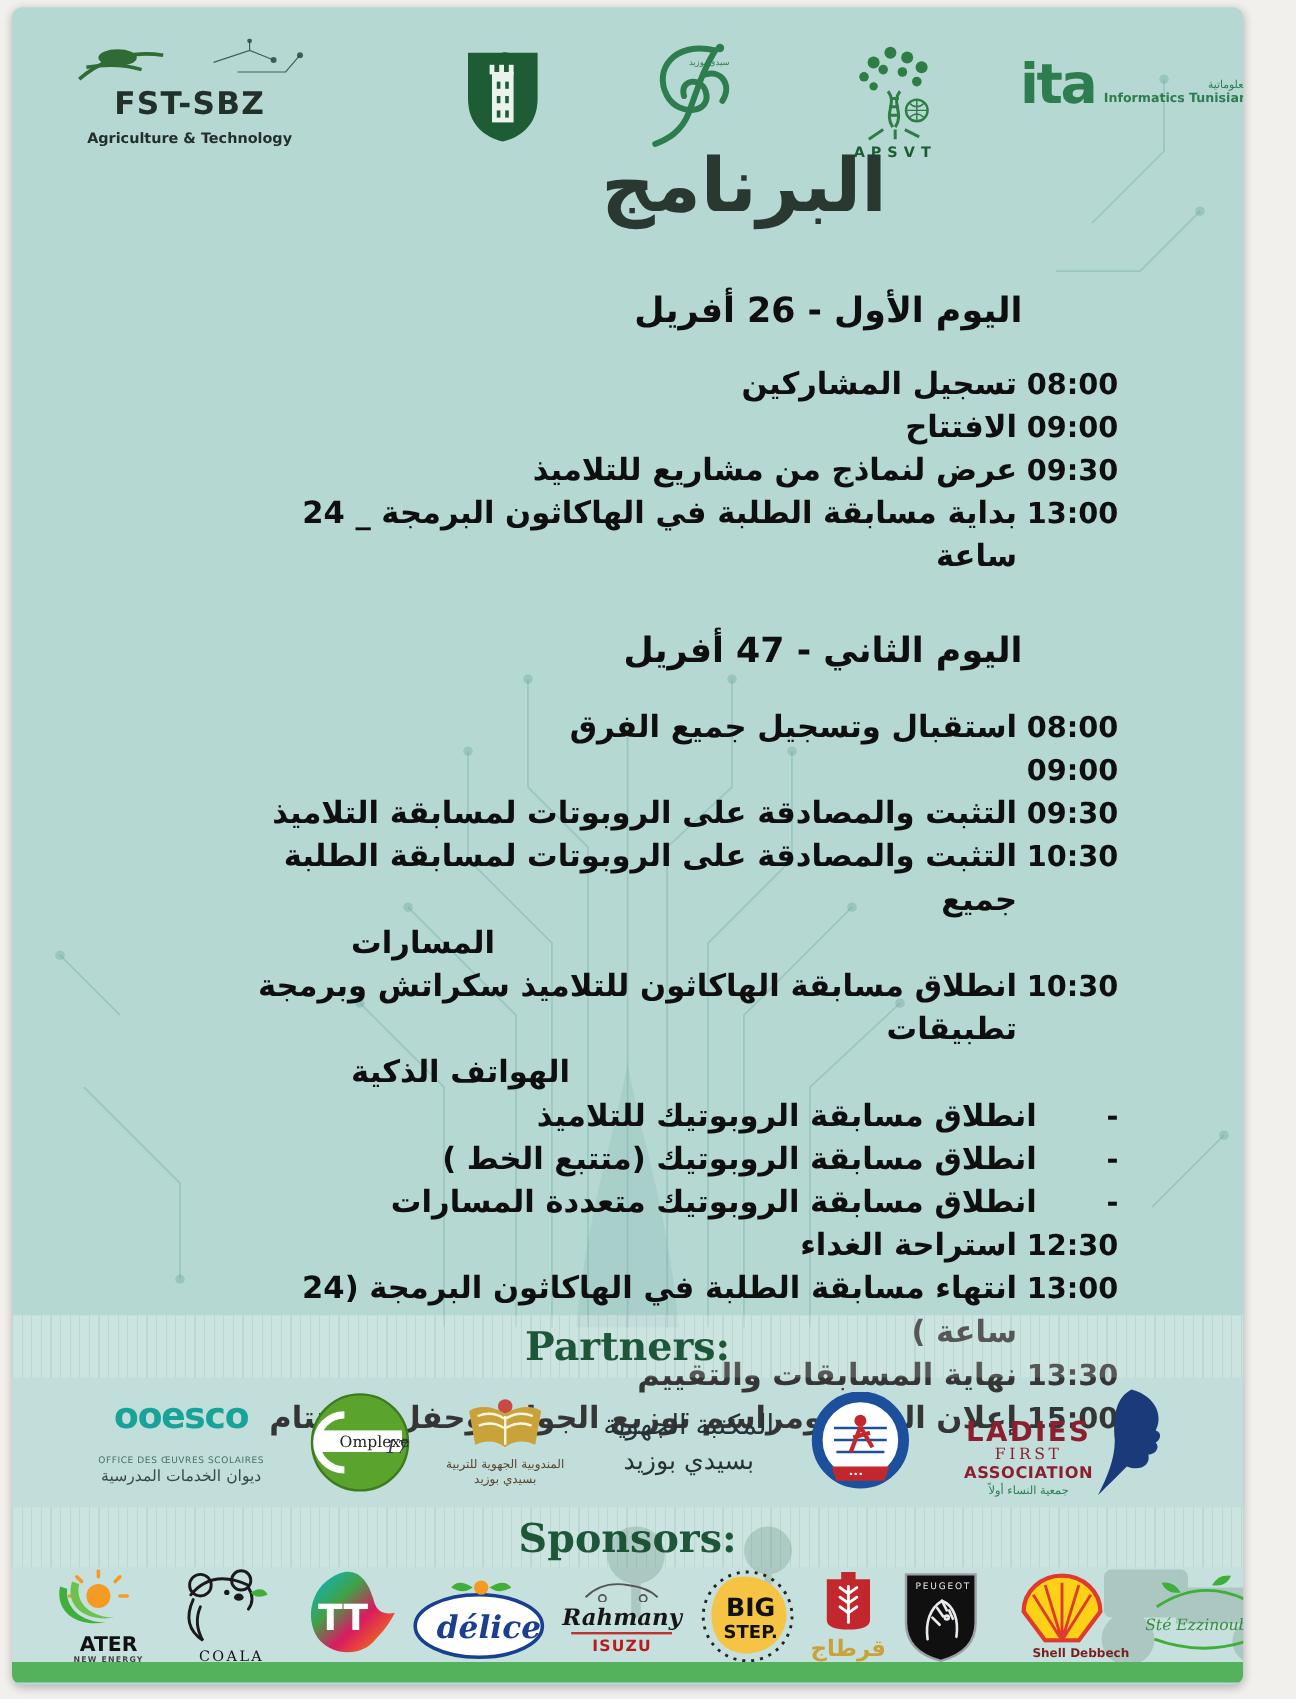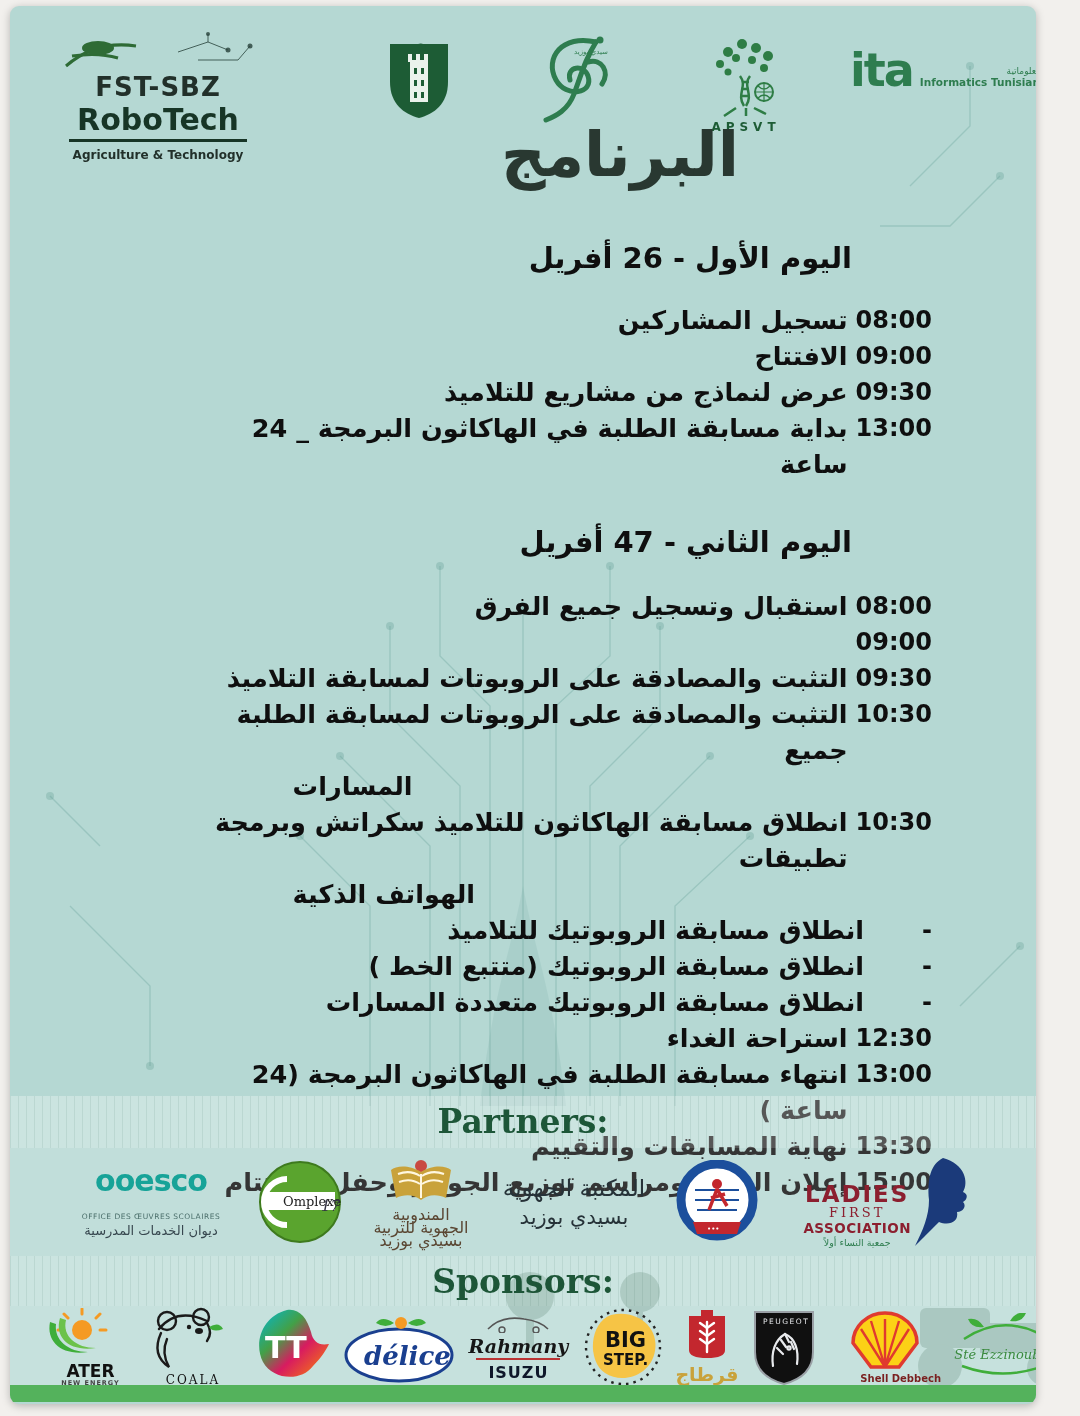--- a/index.html
+++ b/index.html
@@ -44,39 +44,39 @@
   .band-sponsors{top:1300px;height:82px;background-color:rgba(255,255,255,.24);display:flex;align-items:center;justify-content:space-evenly;padding:0 22px;}
   .band-title{font-family:"DejaVu Serif",serif;font-size:33px;font-weight:700;color:#1d5638;text-align:center;line-height:52px;}
   .grass{position:absolute;left:0;right:0;bottom:2px;height:17px;background:#54b25c;}
   
   .p-item{text-align:center;}
   .ooesco{width:160px;}
   .ooesco .word{font-size:30px;font-weight:900;color:#17a398;letter-spacing:-1px;line-height:28px;}
   .ooesco .fr{font-size:7.5px;letter-spacing:.5px;color:#4a6e6a;margin-top:17px;}
   .ooesco .ar{font-size:13px;color:#37474f;direction:rtl;margin-top:2px;}
   .delegation{width:104px;}
-  .delegation .ar{font-size:16px;color:#5a4632;direction:rtl;line-height:13px;}
+  .delegation .ar{font-size:10px;color:#5a4632;direction:rtl;line-height:13px;}
   .library{width:150px;direction:rtl;color:#263238;}
   .library .a1{font-size:23px;line-height:30px;}
   .library .a2{font-size:21px;line-height:28px;}
   .ladies{width:190px;display:flex;align-items:flex-end;justify-content:flex-end;gap:2px;}
   .ladies .col{text-align:center;color:#8c1f2f;}
   .ladies .w1{font-size:23px;font-weight:900;letter-spacing:2px;line-height:22px;}
   .ladies .w2{font-size:13px;font-family:"DejaVu Serif",serif;letter-spacing:3px;line-height:15px;}
   .ladies .w3{font-size:13.5px;font-weight:700;letter-spacing:.5px;line-height:16px;}
   .ladies .war{font-size:9.5px;color:#2e7d4f;direction:rtl;margin-top:1px;}
   
   .s-item{text-align:center;position:relative;}
   .coala-cap{font-size:12px;font-family:"DejaVu Serif",serif;letter-spacing:2px;color:#111;}
   .ater-cap1{font-size:17px;font-weight:900;color:#111;line-height:15px;}
   .ater-cap2{font-size:6.5px;font-weight:700;color:#444;letter-spacing:1px;}
   .rahmany{width:104px;}
   .rahmany .r1{font-family:"DejaVu Serif",serif;font-style:italic;font-weight:700;font-size:19px;color:#161616;line-height:18px;}
   .rahmany .rule{height:2px;background:#b33;margin:3px 10px;}
-  .rahmany .r2{font-size:16px;font-weight:900;color:#0f172a;letter-spacing:1px;}
+  .rahmany .r2{font-size:13px;font-weight:900;color:#b91c1c;letter-spacing:1px;}
   .carthage .ar{font-size:19px;font-weight:700;color:#c9a23a;direction:rtl;line-height:20px;}
   .shell-cap{font-size:10px;font-weight:700;color:#7a1f1f;padding-left:31px;}
   .ezz .scr{font-family:"DejaVu Serif",serif;font-style:italic;font-size:13px;color:#3a8a3e;}
   .fade{opacity:.16;position:absolute;}
 </style>
 </head>
 <body>
 
 <div class="page">
   <div class="poster">
@@ -130,21 +130,20 @@
         <g stroke="#27413a" stroke-width="1" fill="none" opacity="0.8">
           <path d="M120,20 L150,10 L170,18 M150,10 V2 M140,28 L180,28 L192,14"></path>
         </g>
         <g fill="#27413a" opacity="0.8">
             <circle cx="170" cy="18" r="2.5"></circle>
             <circle cx="192" cy="14" r="2.5"></circle>
             <circle cx="150" cy="2" r="2"></circle>
           </g>
       </svg>
       <div class="l1">FST-SBZ</div>
-      <div class="l2">RoboTech</div>
       <div class="l3">Agriculture &amp; Technology</div>
     </div>
 
     <svg class="logo crest" width="62" height="78" viewBox="0 0 62 78">
       <path d="M2,2 H60 V40 C60,62 46,72 31,76 C16,72 2,62 2,40 Z" fill="#1d5c35"></path>
       <rect x="22" y="18" width="18" height="42" fill="#eaf2ec"></rect>
       <rect x="20" y="12" width="4" height="8" fill="#eaf2ec"></rect>
         <rect x="28" y="12" width="4" height="8" fill="#eaf2ec"></rect>
         <rect x="36" y="12" width="4" height="8" fill="#eaf2ec"></rect>
       <path d="M30,2 q8,-2 8,6 l-8,2 Z" fill="#1d5c35"></path>

